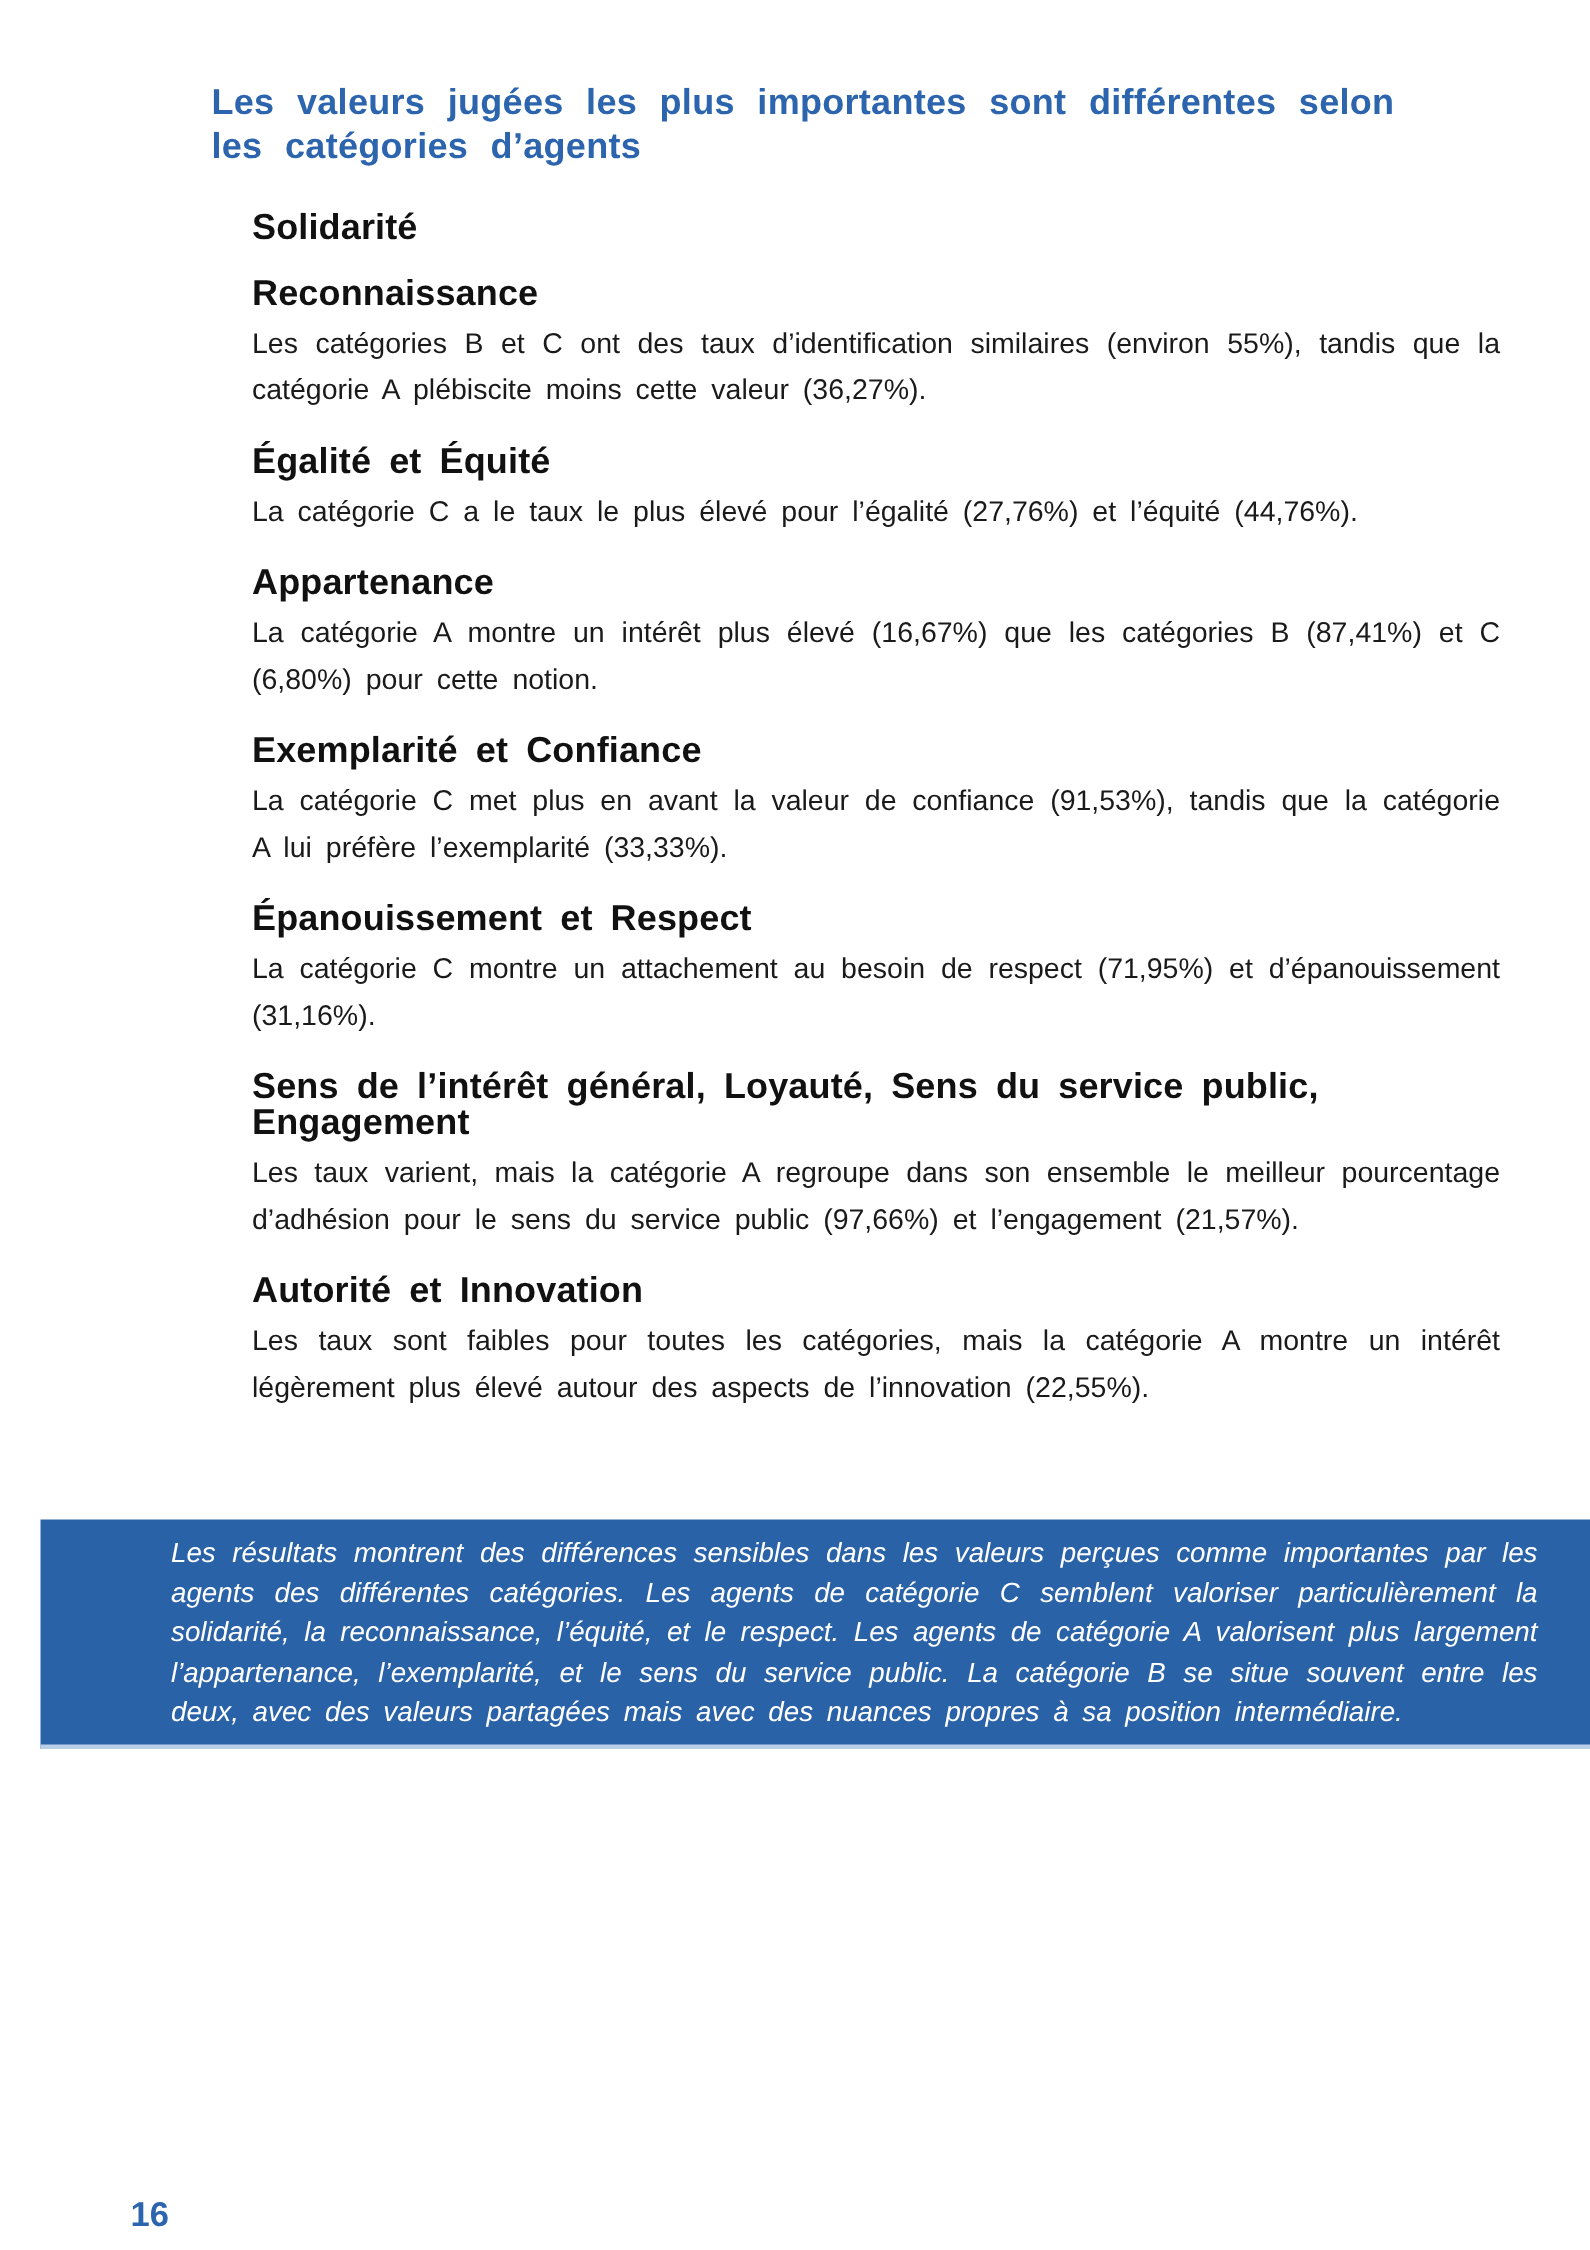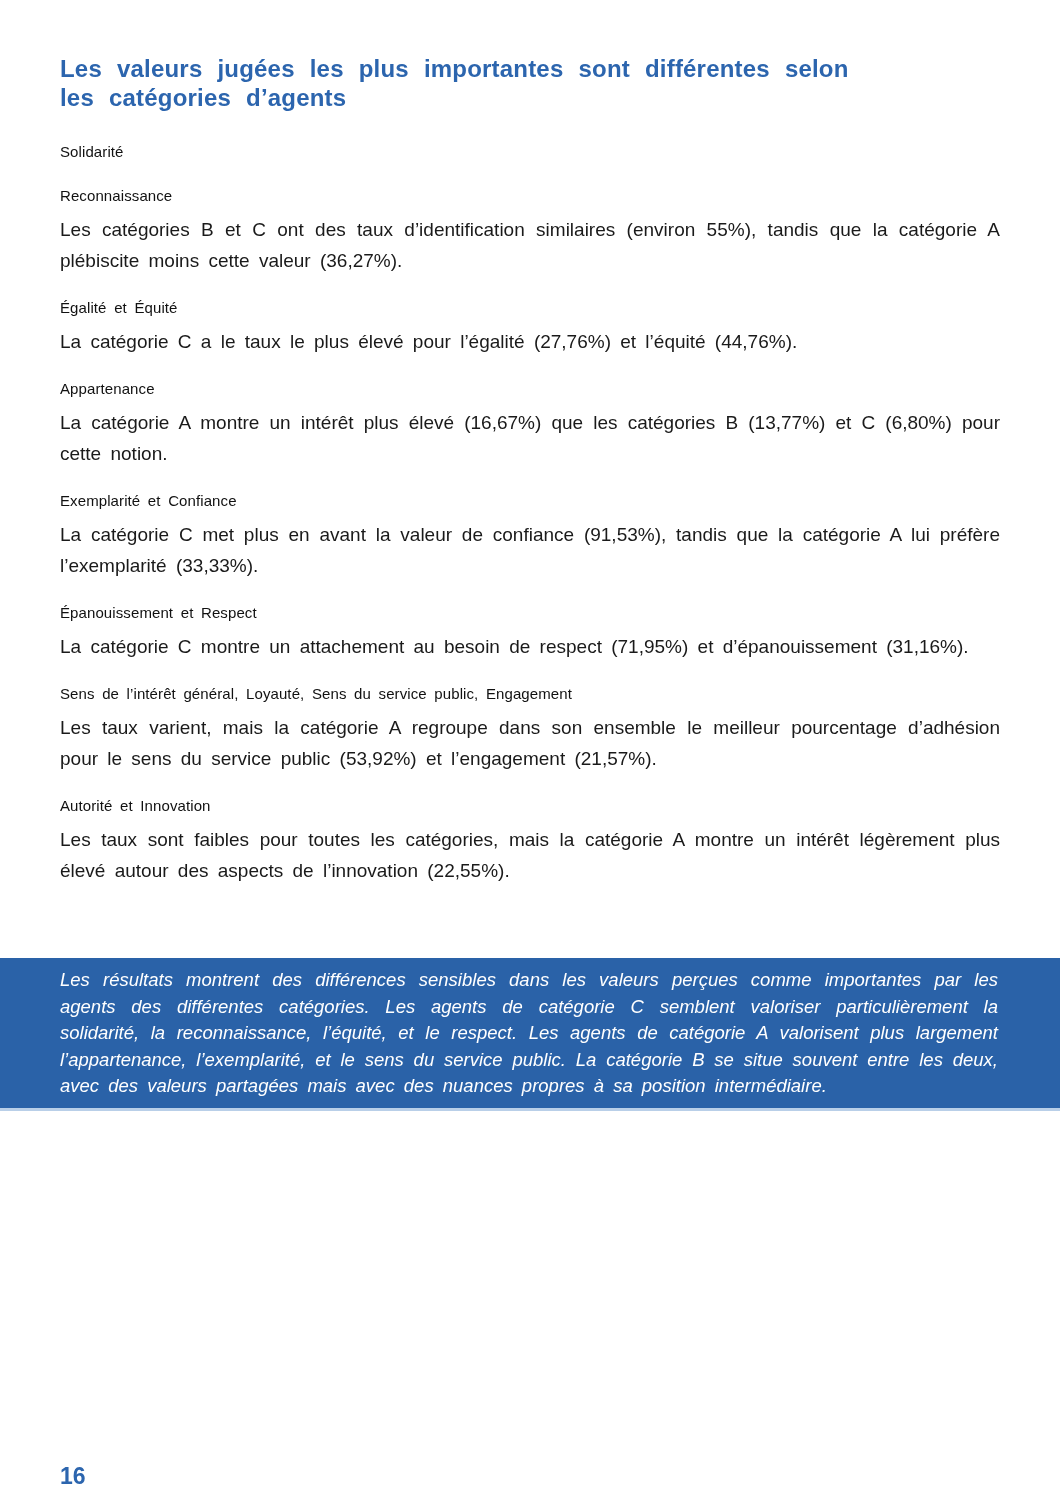--- a/index.html
+++ b/index.html
@@ -1,21 +1,21 @@
 <!DOCTYPE html>
 <html lang="fr" style="--accent-blue: #2c65ae; --callout-bg: #2a62a8; --callout-text: #ffffff; --body-text: #1a1a1a;"><head>
 <meta charset="utf-8">
 <style>
   :root {
     --accent-blue: #2c65ae;
     --callout-bg: #2a62a8;
     --callout-text: #ffffff;
     --body-text: #1a1a1a;
   }
-  * { box-sizing: border-box; }
+  * { box-sizing: border-box; padding-left: 27px; }
   html, body { margin: 0; padding: 0; background: #ffffff; }
   .page {
     position: relative;
     width: 1060px;
     height: 1500px;
     background: #ffffff;
     overflow: hidden;
     font-family: "Liberation Sans", sans-serif;
     color: var(--body-text);
   }
@@ -25,23 +25,23 @@
     line-height: 29px;
     font-weight: 700;
     color: var(--accent-blue);
     word-spacing: 0.34em;
     letter-spacing: 0.2px;
   }
   .title .tl { display: block; }
   .sections { margin: 0 60px; }
   .sections h2 {
     margin: 20px 0 6px 0;
-    font-size: 15px;
+    font-size: 24px;
     line-height: 24px;
-    font-weight: 400;
+    font-weight: 700;
     color: #111111;
     word-spacing: 0.22em;
     letter-spacing: 0.1px;
   }
   .sections section:first-child h2 { margin-top: 28px; }
   .sections p {
     margin: 0;
     font-size: 19px;
     line-height: 31px;
     text-align: justify;
@@ -90,33 +90,33 @@
     <section>
       <h2>Reconnaissance</h2>
       <p>Les catégories B et C ont des taux d’identification similaires (environ 55%), tandis que la catégorie A plébiscite moins cette valeur (36,27%).</p>
     </section>
     <section>
       <h2>Égalité et Équité</h2>
       <p>La catégorie C a le taux le plus élevé pour l’égalité (27,76%) et l’équité (44,76%).</p>
     </section>
     <section>
       <h2>Appartenance</h2>
-      <p>La catégorie A montre un intérêt plus élevé (16,67%) que les catégories B (13,77%) et C (6,80%) pour cette notion.</p>
+      <p>La catégorie A montre un intérêt plus élevé (16,67%) que les catégories B (87,41%) et C (6,80%) pour cette notion.</p>
     </section>
     <section>
       <h2>Exemplarité et Confiance</h2>
       <p>La catégorie C met plus en avant la valeur de confiance (91,53%), tandis que la catégorie A lui préfère l’exemplarité (33,33%).</p>
     </section>
     <section>
       <h2>Épanouissement et Respect</h2>
       <p>La catégorie C montre un attachement au besoin de respect (71,95%) et d’épanouissement (31,16%).</p>
     </section>
     <section>
       <h2>Sens de l’intérêt général, Loyauté, Sens du service public, Engagement</h2>
-      <p>Les taux varient, mais la catégorie A regroupe dans son ensemble le meilleur pourcentage d’adhésion pour le sens du service public (53,92%) et l’engagement (21,57%).</p>
+      <p>Les taux varient, mais la catégorie A regroupe dans son ensemble le meilleur pourcentage d’adhésion pour le sens du service public (97,66%) et l’engagement (21,57%).</p>
     </section>
     <section>
       <h2>Autorité et Innovation</h2>
       <p>Les taux sont faibles pour toutes les catégories, mais la catégorie A montre un intérêt légèrement plus élevé autour des aspects de l’innovation (22,55%).</p>
     </section>
   </div>
 
   <div class="callout">
     <p>Les résultats montrent des différences sensibles dans les valeurs perçues comme importantes par les agents des différentes catégories. Les agents de catégorie C semblent valoriser particulièrement la solidarité, la reconnaissance, l’équité, et le respect. Les agents de catégorie A valorisent plus largement l’appartenance, l’exemplarité, et le sens du service public. La catégorie B se situe souvent entre les deux, avec des valeurs partagées mais avec des nuances propres à sa position intermédiaire.</p>
   </div>

